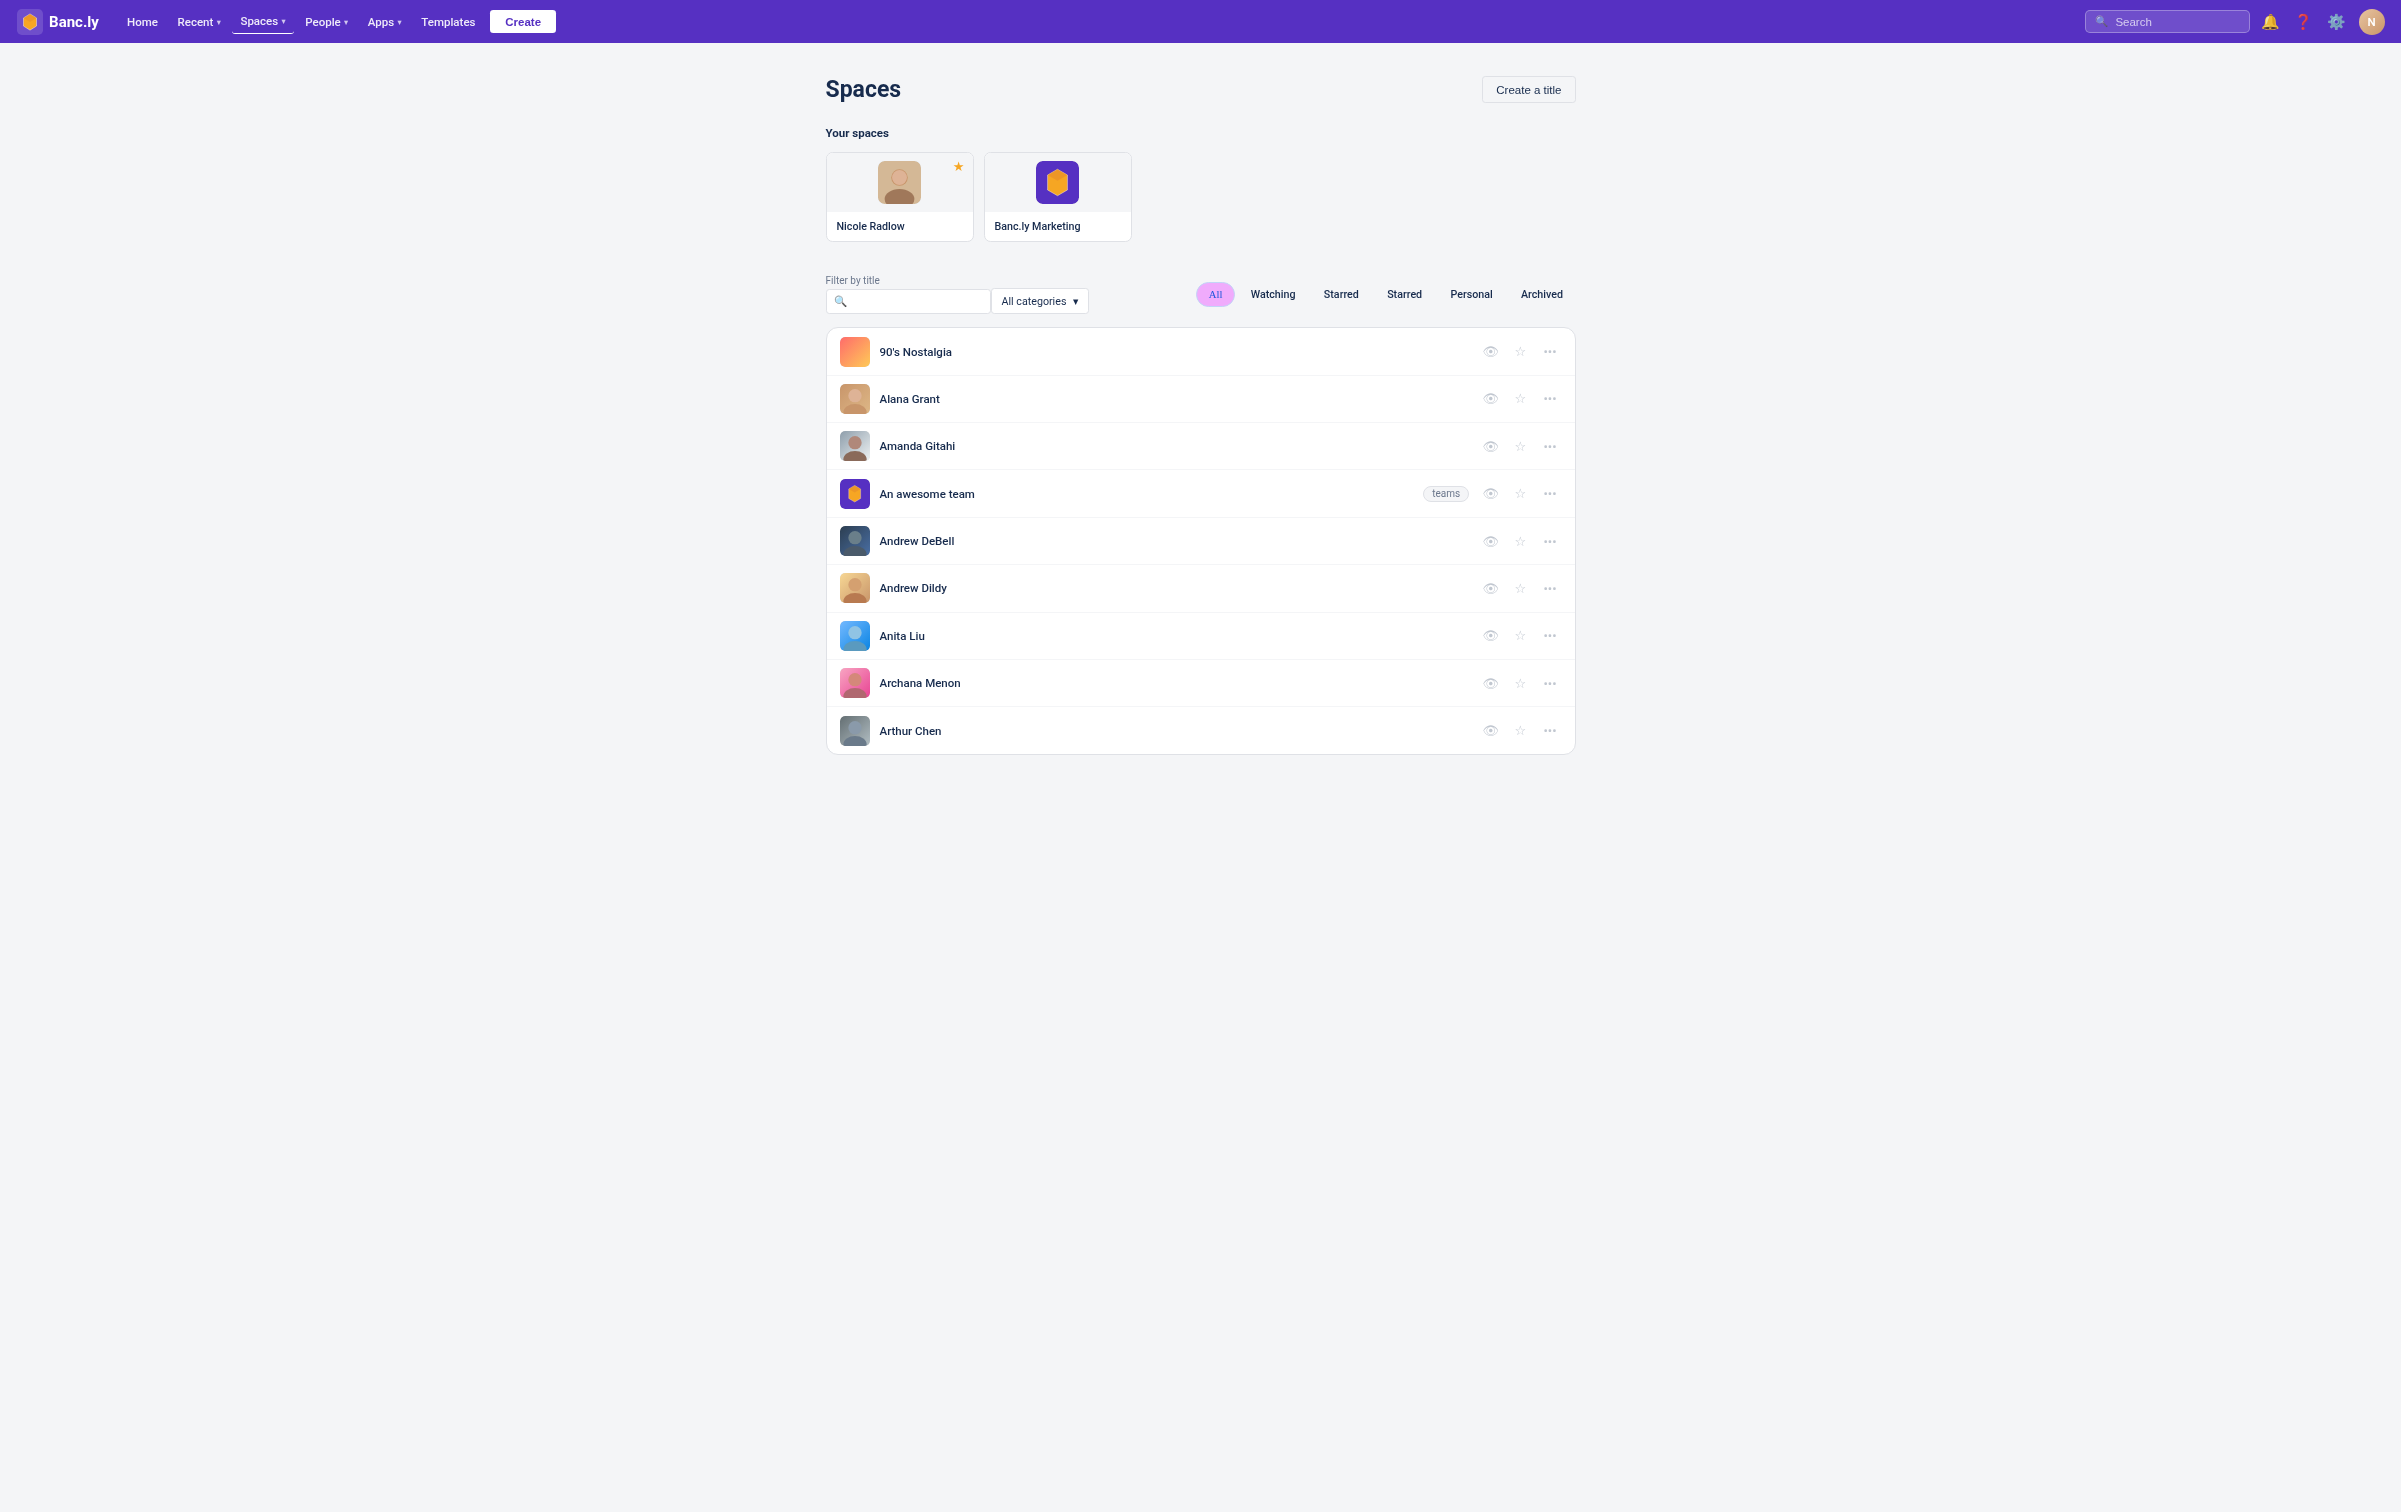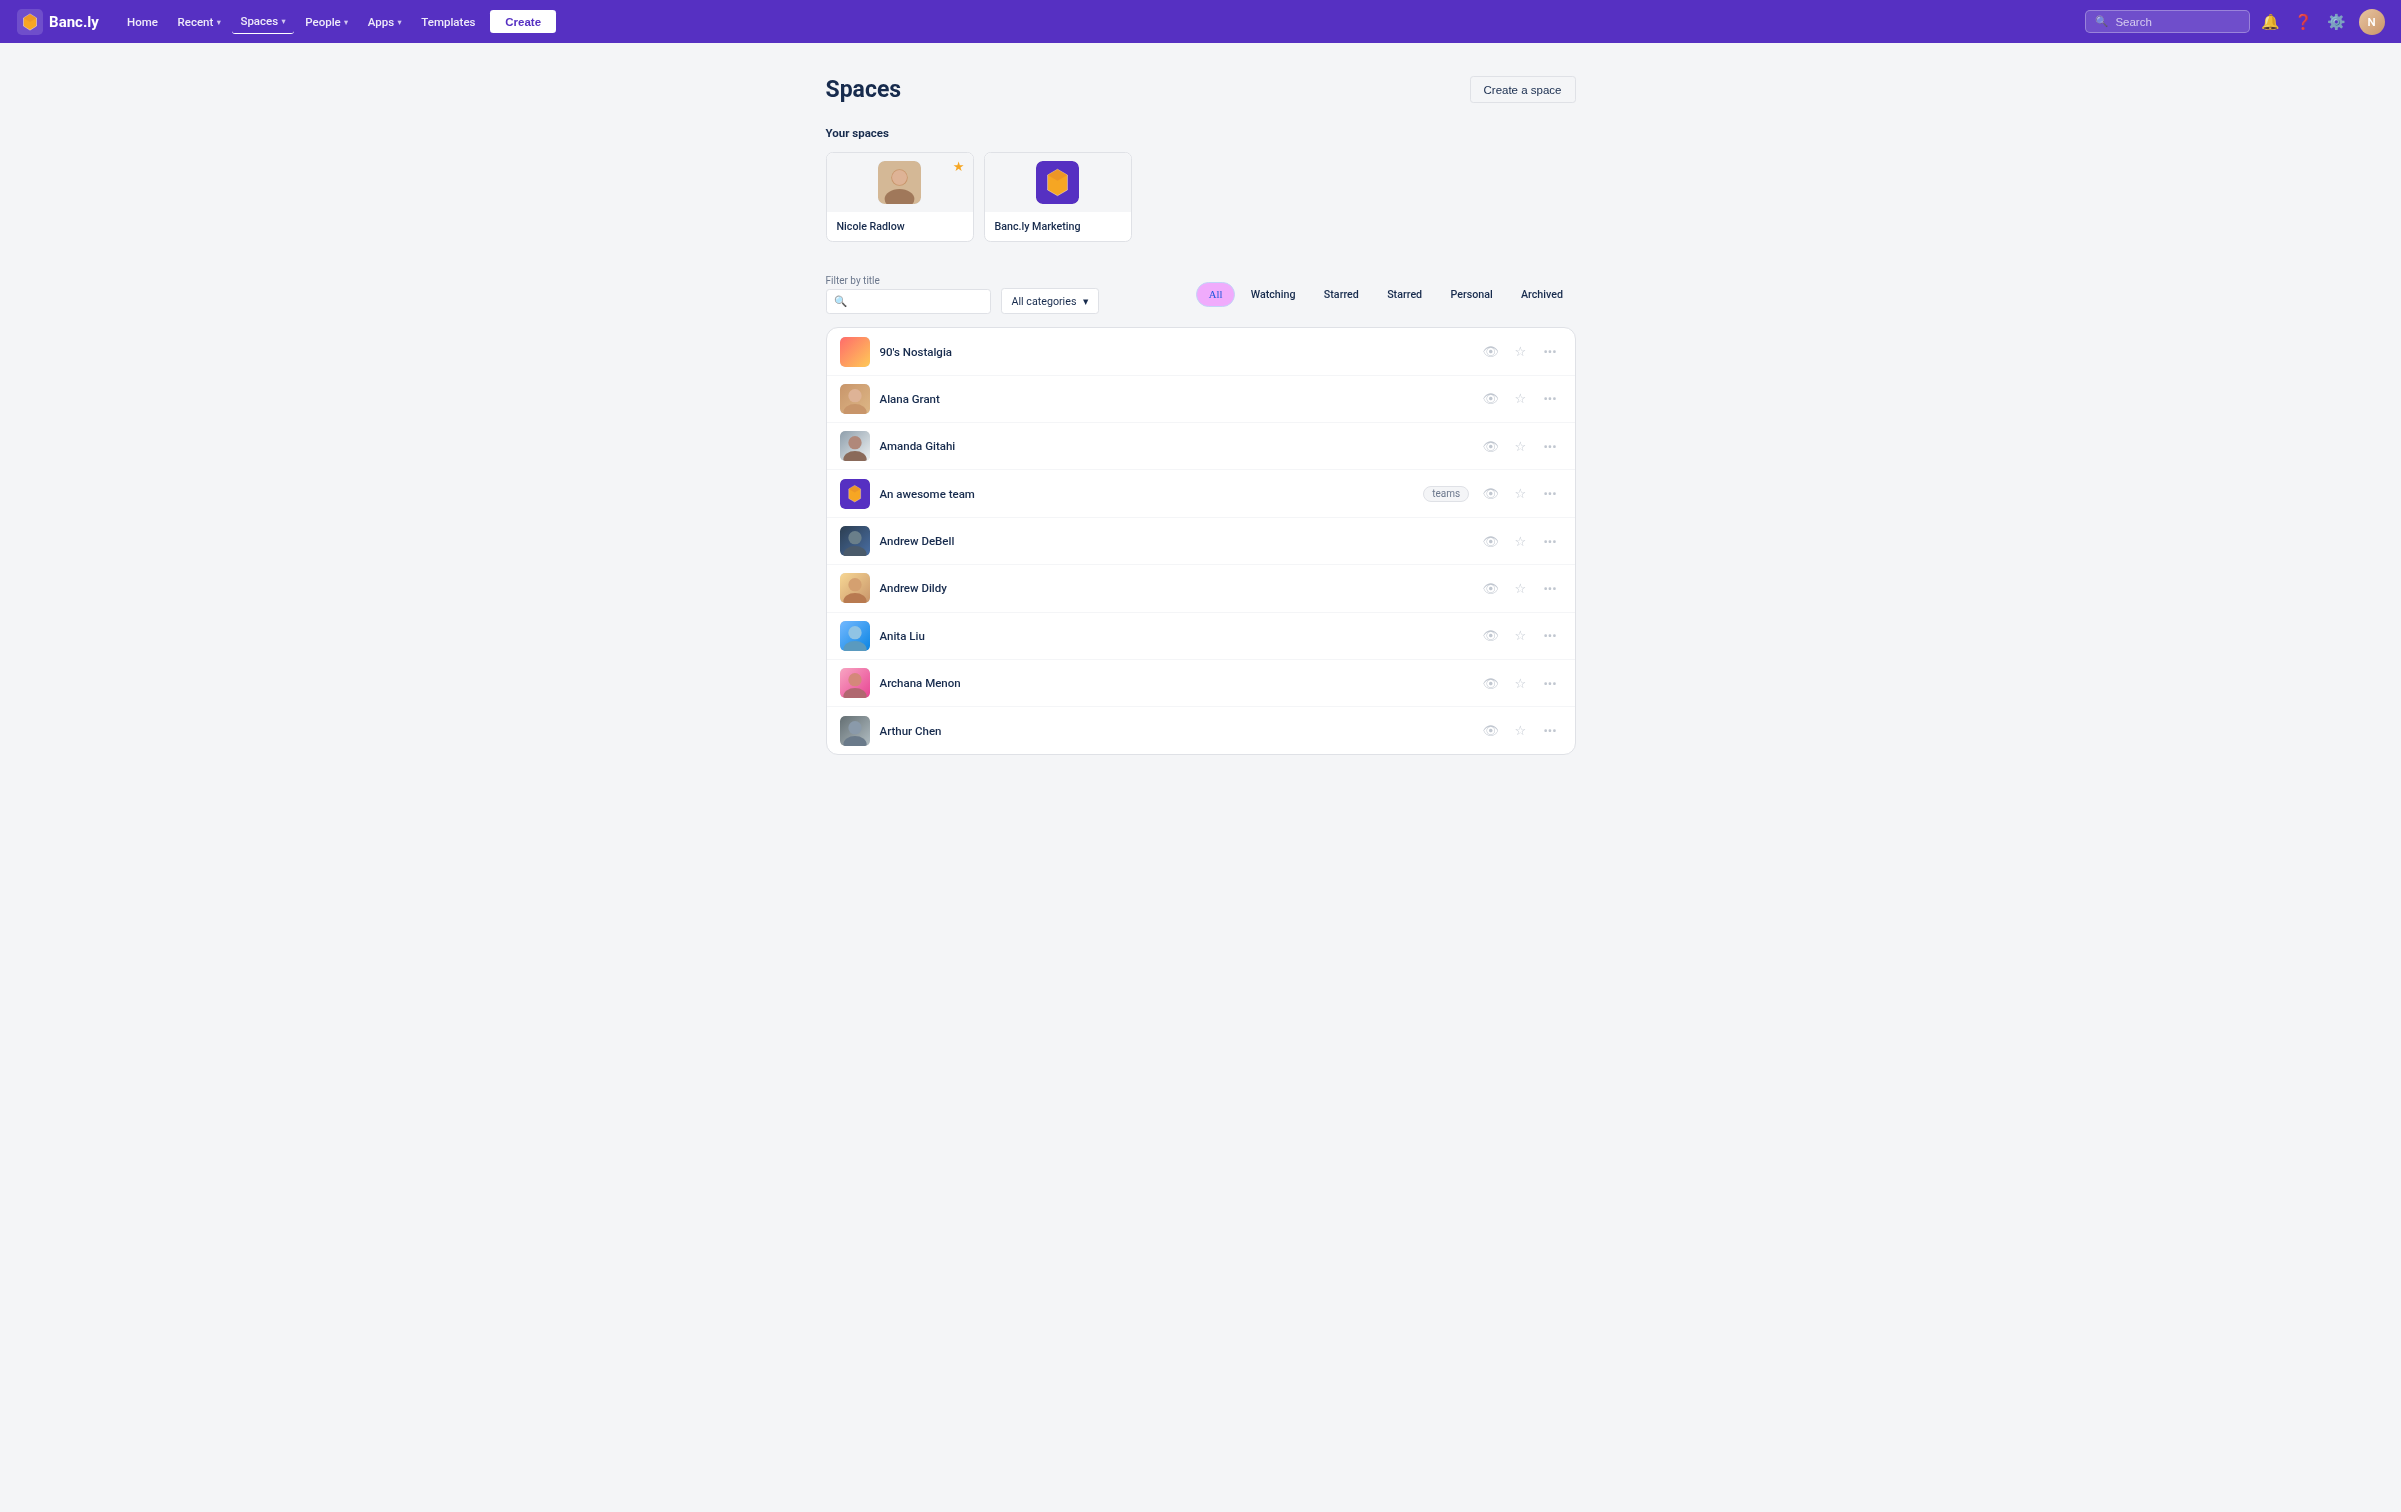--- a/index.html
+++ b/index.html
@@ -206,21 +206,20 @@
 
     .filter-row {
       display: flex;
       align-items: center;
       justify-content: space-between;
       margin-bottom: 13px;
     }
     .filter-left {
       display: flex;
       align-items: flex-end;
-      gap: 10px;
     }
     .filter-label {
       font-size: 10px;
       color: #6b778c;
       margin-bottom: 3.3px;
     }
     .filter-search {
       display: flex;
       align-items: center;
       border: 0.8px solid #dfe1e6;
@@ -376,21 +375,21 @@
     <div class="nav-icon">❓</div>
     <div class="nav-icon">⚙️</div>
     <div class="avatar-placeholder">N</div>
   </div>
 </nav>
 
 <main class="main-content">
 
   <div class="page-header">
     <h1 class="page-title">Spaces</h1>
-    <button class="create-space-btn">Create a space</button>
+    <button class="create-space-btn">Create a title</button>
   </div>
 
   <div>
     <div class="section-title">Your spaces</div>
     <div class="space-cards">
 
       <div class="space-card">
         <div class="space-card-header">
           <div class="space-card-avatar">
 

